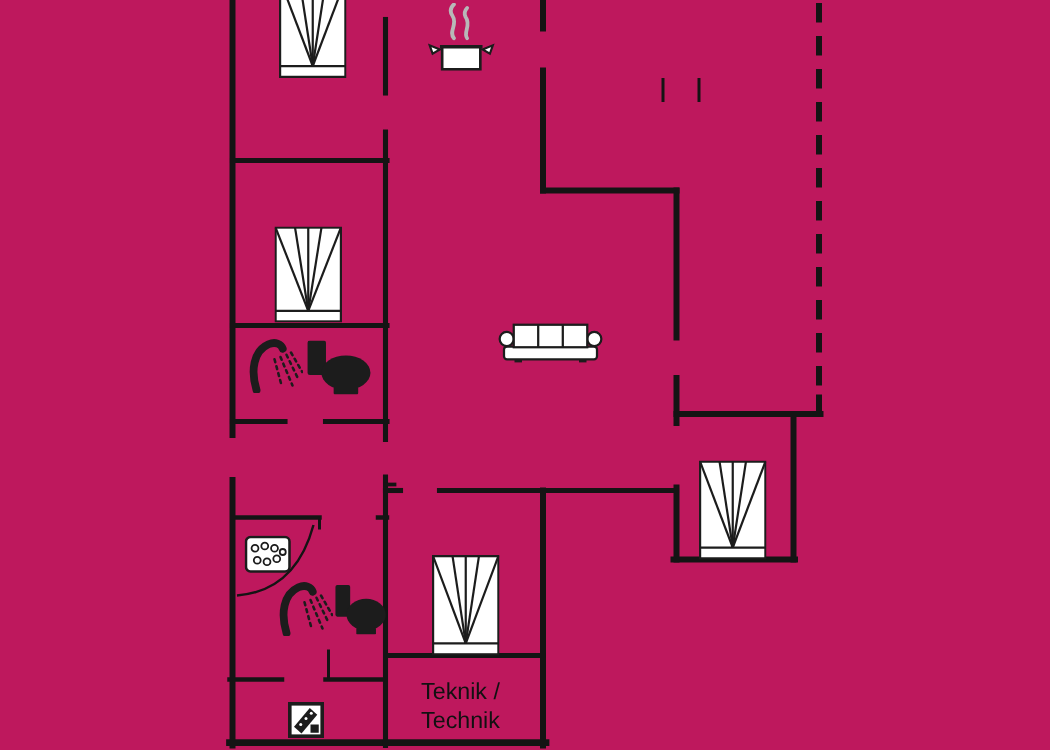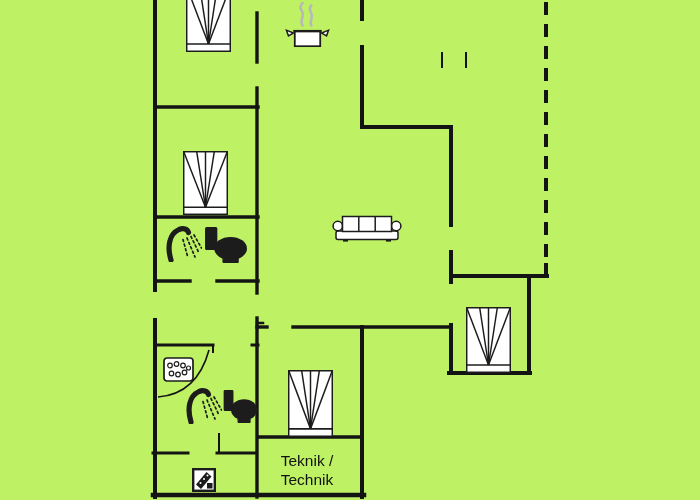--- a/index.html
+++ b/index.html
@@ -1,16 +1,16 @@
 <!DOCTYPE html>
 <html><head>
 <meta charset="utf-8">
 <style>
   html,body{margin:0;padding:0;background:#ffffff;}
-  .page{position:relative;width:700px;height:500px;background:#bef264;overflow:hidden;
+  .page{position:relative;width:700px;height:500px;background:#be185d;overflow:hidden;
         font-family:"Liberation Sans", sans-serif;}
   svg{display:block;}
   .label{font-family:"Liberation Sans", sans-serif;font-size:15.5px;fill:#111111;}
 </style>
 </head>
 <body>
 
 <div class="page">
   <svg width="700" height="500" viewBox="0 0 700 500" xmlns="http://www.w3.org/2000/svg">
     <defs>

